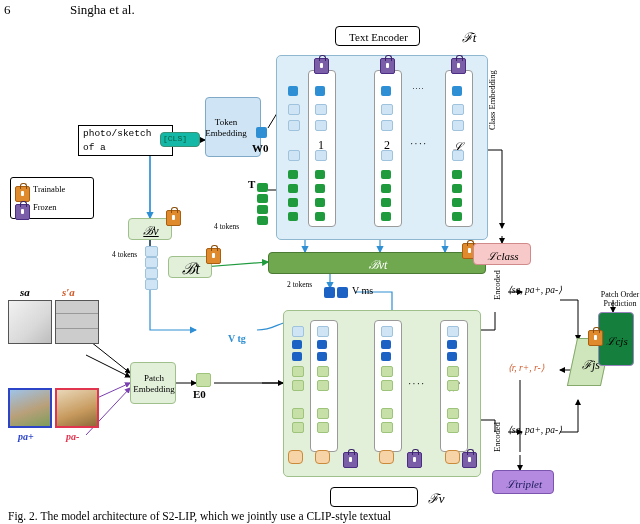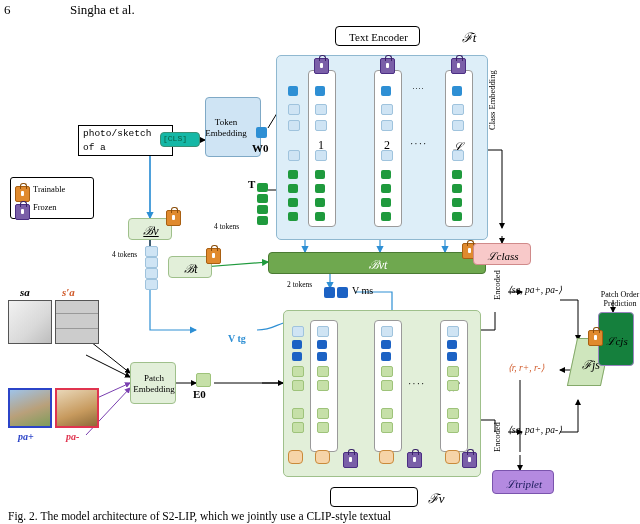--- a/index.html
+++ b/index.html
@@ -216,21 +216,21 @@
 </div>
 <div class="lockbox tr" style="left:166px;top:210px;"></div>
 
 <div class="tok tok-lblue" style="left:145px;top:246px;width:11px;height:9px;"></div>
 <div class="tok tok-lblue" style="left:145px;top:257px;width:11px;height:9px;"></div>
 <div class="tok tok-lblue" style="left:145px;top:268px;width:11px;height:9px;"></div>
 <div class="tok tok-lblue" style="left:145px;top:279px;width:11px;height:9px;"></div>
 <div class="txt" style="left:112px;top:250px;font-size:7.5px;">4 tokens</div>
 
 <div class="box rnd" style="left:168px;top:256px;width:44px;height:22px;background:#e2efd9;border-color:#9fc08b;">
-  <div class="txt ital label-ctr" style="left:0;top:0;width:44px;height:22px;font-size:12px;">ℬt</div>
+  <div class="txt ital label-ctr" style="left:0;top:0;width:44px;height:22px;font-size:16px;">ℬt</div>
 </div>
 <div class="lockbox tr" style="left:206px;top:248px;"></div>
 
 <div class="box rnd" style="left:268px;top:252px;width:218px;height:22px;background:#6fa84f;border-color:#4a7a33;">
   <div class="txt ital label-ctr" style="left:0;top:0;width:218px;height:22px;font-size:12px;color:#fff;">ℬvt</div>
 </div>
 <div class="lockbox tr" style="left:462px;top:243px;"></div>
 
 <div class="tok tok-dblue" style="left:324px;top:287px;width:11px;height:11px;"></div>
 <div class="tok tok-dblue" style="left:337px;top:287px;width:11px;height:11px;"></div>

